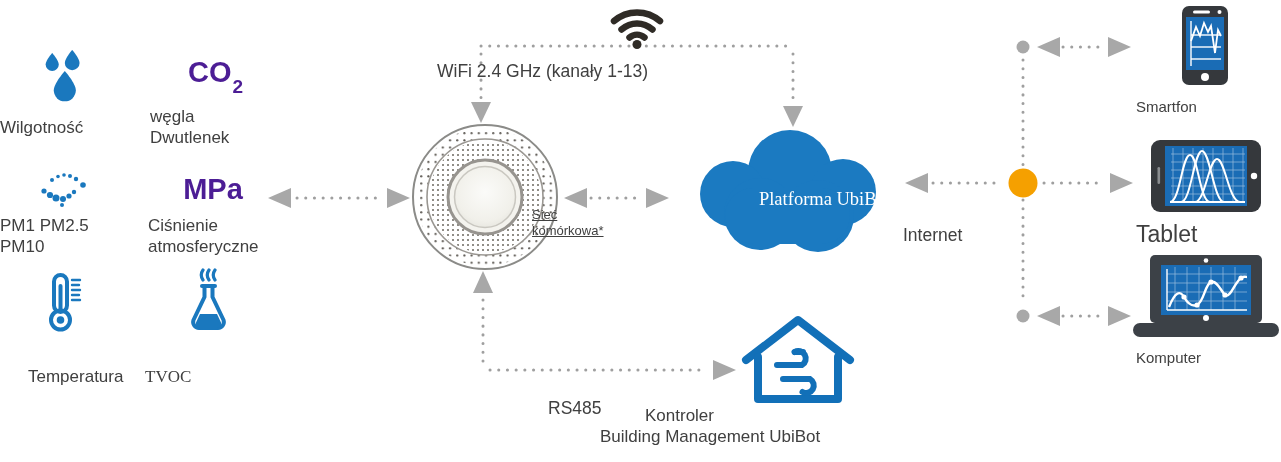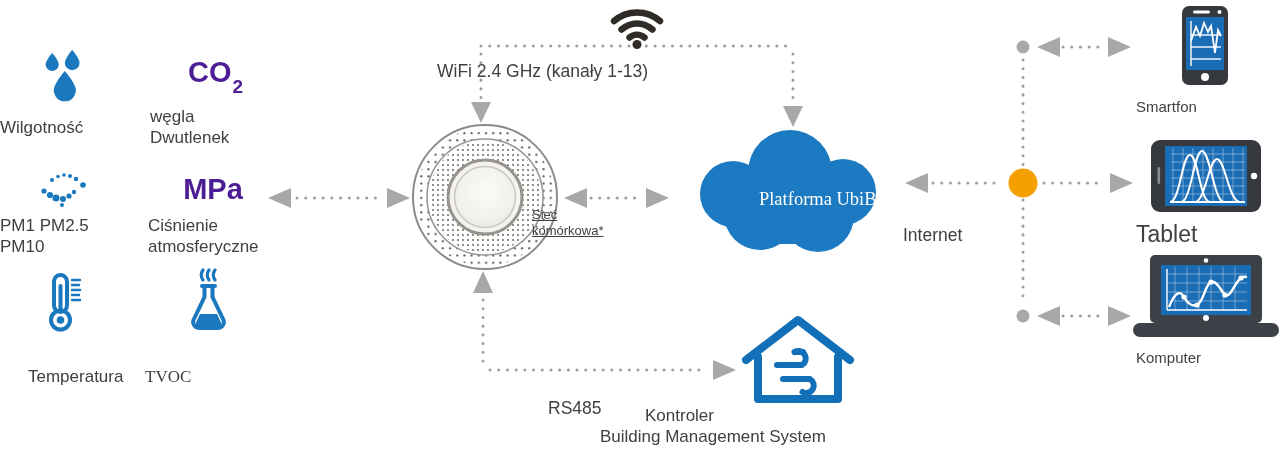--- a/index.html
+++ b/index.html
@@ -199,21 +199,21 @@
       <path d="M8 48 L60 8 L112 48"></path>
       <path d="M20 45 L20 87 L100 87 L100 45"></path>
     </g>
     <g fill="none" stroke="#1270b8" stroke-width="6" stroke-linecap="round">
       <path d="M39 53 h25 a7.5 7.5 0 1 0 -7.5 -13"></path>
       <path d="M45 67 h27 a7.5 7.5 0 1 1 -7.5 13"></path>
       <path d="M57 40 h8"></path>
     </g>
   </svg>
   <div class="lbl" style="left:645px; top:405px; width:300px;">Kontroler</div>
-  <div class="lbl" style="left:600px; top:426px; width:380px;">Building Management System</div>
+  <div class="lbl" style="left:600px; top:426px; width:380px;">Building Management UbiBot</div>
 
   <svg class="abs" style="left:1181px; top:5px;" width="48" height="84" viewBox="0 0 48 84">
     <rect x="1" y="1" width="46" height="79" rx="7" fill="#35383c"></rect>
     <rect x="12" y="5.5" width="17" height="3" rx="1.5" fill="#ffffff"></rect>
     <circle cx="38.5" cy="7" r="2" fill="#ffffff"></circle>
     <rect x="5" y="12" width="38" height="53" fill="#1a6cb5"></rect>
     <g stroke="#ffffff" fill="none" stroke-width="1.4">
       <line x1="10" y1="16" x2="10" y2="61"></line>
       <line x1="10" y1="30" x2="40" y2="30"></line>
       <line x1="10" y1="42" x2="40" y2="42"></line>

